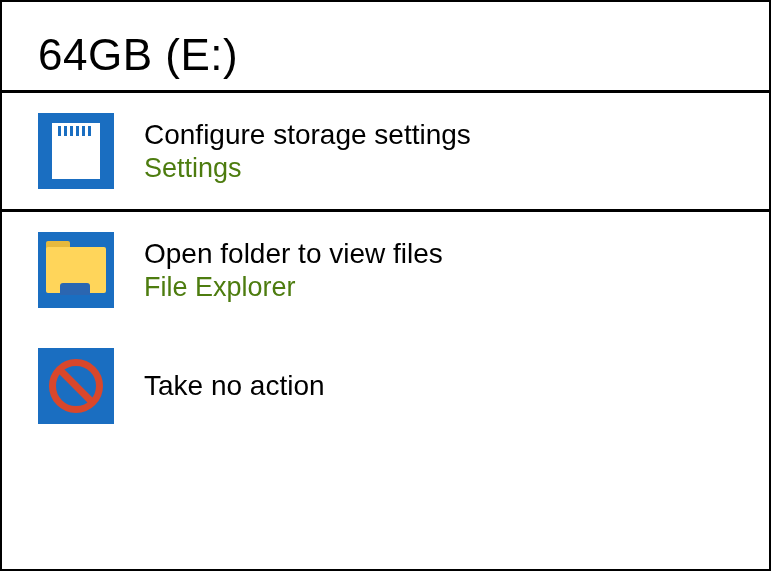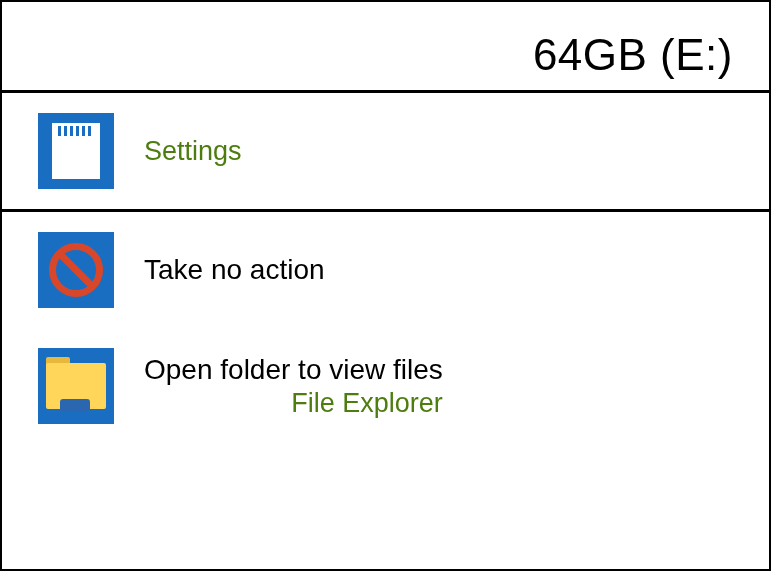--- a/index.html
+++ b/index.html
@@ -1,15 +1,15 @@
 <!DOCTYPE html>
 <html><head>
   <meta charset="utf-8">
   <style>
-    * { margin: 0; padding: 0; box-sizing: border-box; text-align: right; }
+    * { margin: 0; padding: 0; box-sizing: border-box; }
     body {
       font-family: "Segoe UI", -apple-system, sans-serif;
       background: #fff;
       width: 771px;
       height: 571px;
     }
     .dialog {
       width: 771px;
       height: 571px;
       border: 2px solid #000;
@@ -144,41 +144,42 @@
     <div class="title">64GB (E:)</div>
   </div>
 
   <div class="separator"></div>
 
   <div class="option">
     <div class="icon-box">
       <div class="sd-card"></div>
     </div>
     <div class="option-text">
+      <div class="option-title">Configure storage settings</div>
       <div class="option-sub">Settings</div>
     </div>
   </div>
 
   <div class="separator"></div>
-
-  <div class="option">
-    <div class="icon-box">
-      <div class="no-action"></div>
-    </div>
-    <div class="option-text">
-      <div class="option-title">Take no action</div>
-    </div>
-  </div>
 
   <div class="option">
     <div class="icon-box">
       <div class="folder">
         <div class="folder-tab"></div>
         <div class="folder-back"></div>
         <div class="folder-front"></div>
       </div>
     </div>
     <div class="option-text">
       <div class="option-title">Open folder to view files</div>
       <div class="option-sub">File Explorer</div>
     </div>
   </div>
+
+  <div class="option">
+    <div class="icon-box">
+      <div class="no-action"></div>
+    </div>
+    <div class="option-text">
+      <div class="option-title">Take no action</div>
+    </div>
+  </div>
 </div>
 
 </body></html>

